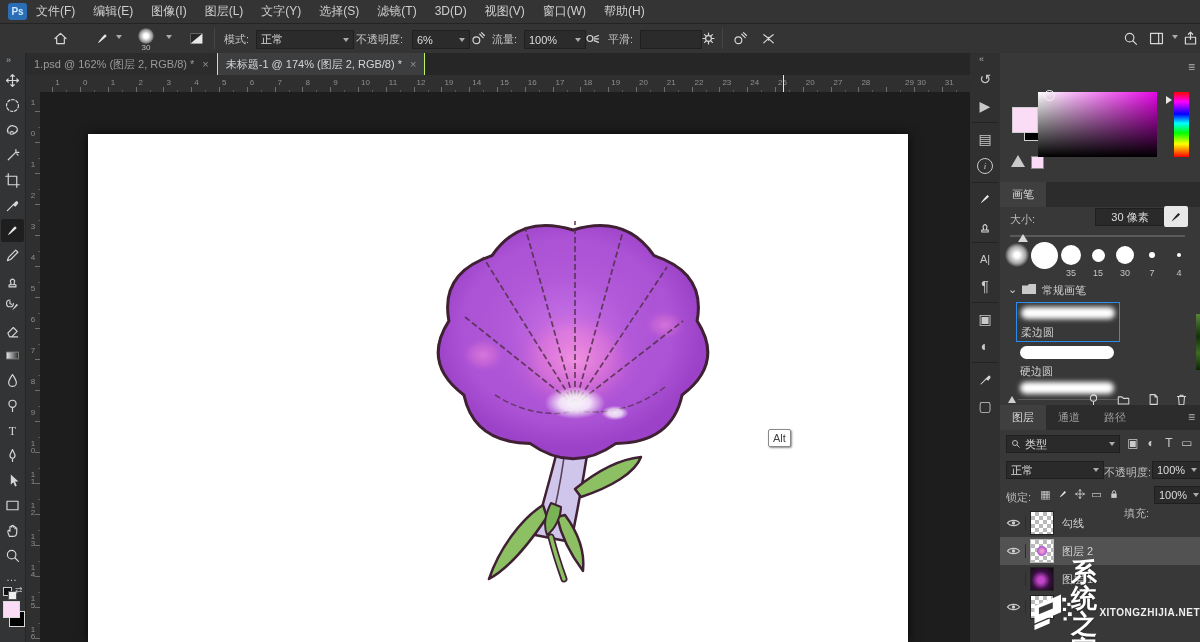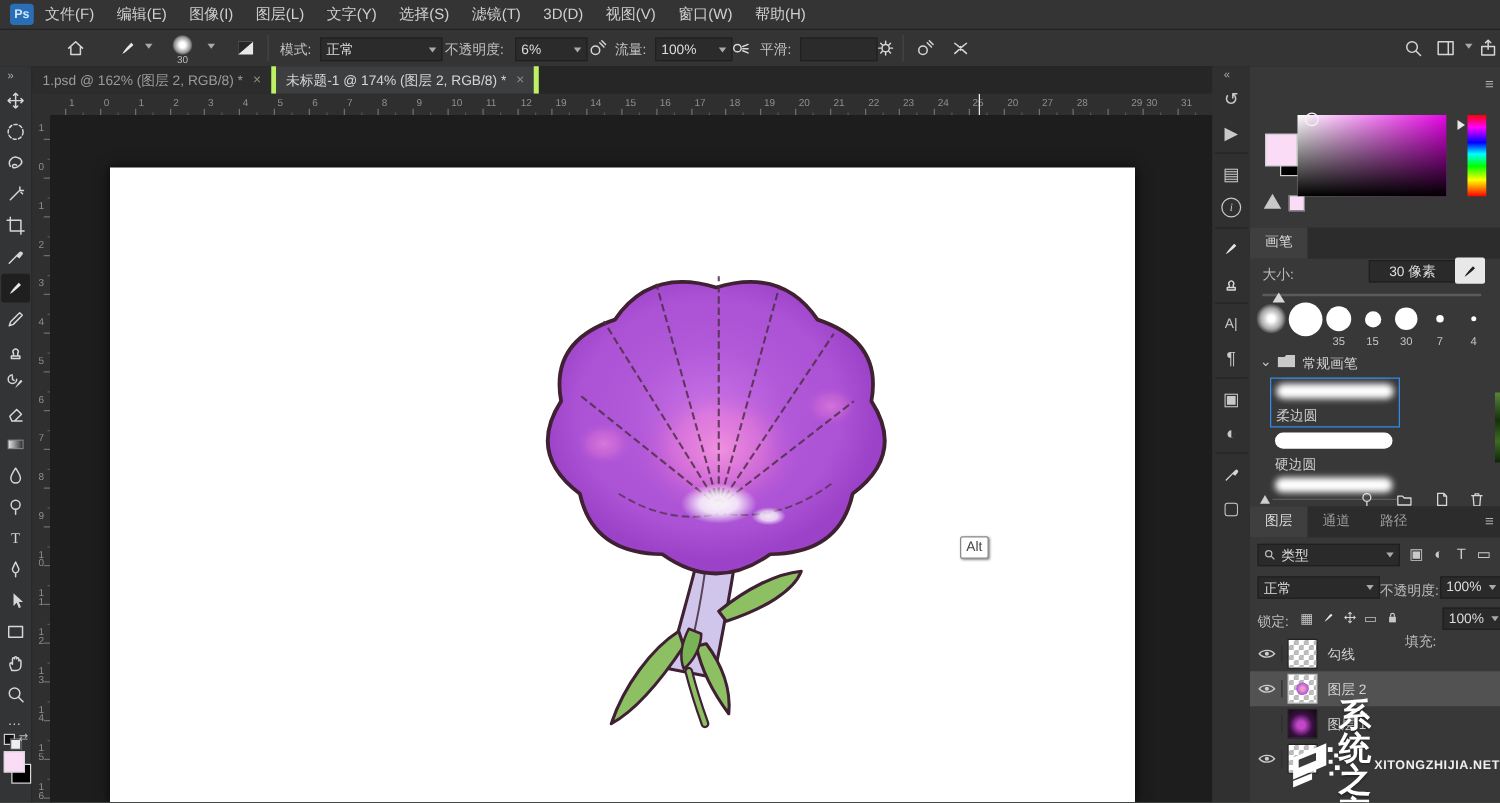--- a/index.html
+++ b/index.html
@@ -25,21 +25,21 @@
   .vsep{position:absolute;top:4px;width:1px;height:21px;background:#454545;}
   
   #toolbar{position:absolute;left:0;top:53px;width:25px;height:589px;background:#333436;border-right:1px solid #262626;}
   .tool{position:absolute;left:1px;width:23px;height:23px;display:flex;align-items:center;justify-content:center;}
   .tool.sel{background:#1f1f1f;border-radius:2px;}
   #fgswatch{position:absolute;left:3px;width:15px;height:15px;border:1px solid #d9d9d9;z-index:2;}
   #bgswatch{position:absolute;left:9px;width:14px;height:14px;background:#000;border:1px solid #d9d9d9;z-index:1;}
   
   #tabbar{position:absolute;left:26px;top:53px;width:944px;height:22px;background:#262626;display:flex;}
   .doctab{height:22px;display:flex;align-items:center;padding:0 8px;font-size:11px;background:#2c2c2c;
-          color:#9b9b9b;border-right:4px solid #bef264;white-space:nowrap;}
+          color:#9b9b9b;border-right:1px solid #bef264;white-space:nowrap;}
   .doctab.active{background:#3d3e40;color:#d6d6d6;}
   .doctab .close{margin-left:8px;color:#8f8f8f;font-size:11px;}
   
   #rulerH{position:absolute;left:26px;top:75px;width:944px;height:17px;background:#2f2f2f;border-bottom:1px solid #222;overflow:hidden;}
   #rulerV{position:absolute;left:26px;top:92px;width:14px;height:550px;background:#2f2f2f;border-right:1px solid #222;overflow:hidden;}
   #rulerCorner{position:absolute;left:26px;top:75px;width:14px;height:17px;background:#353535;border-right:1px solid #222;border-bottom:1px solid #222;}
   .rnum{position:absolute;font-size:8px;color:#8f8f8f;}
   .rtickH{position:absolute;bottom:0;width:1px;height:5px;background:#6e6e6e;}
   .rtickHm{position:absolute;bottom:0;width:1px;height:2px;background:#555;}
   .rtickV{position:absolute;right:0;height:1px;width:5px;background:#6e6e6e;}

